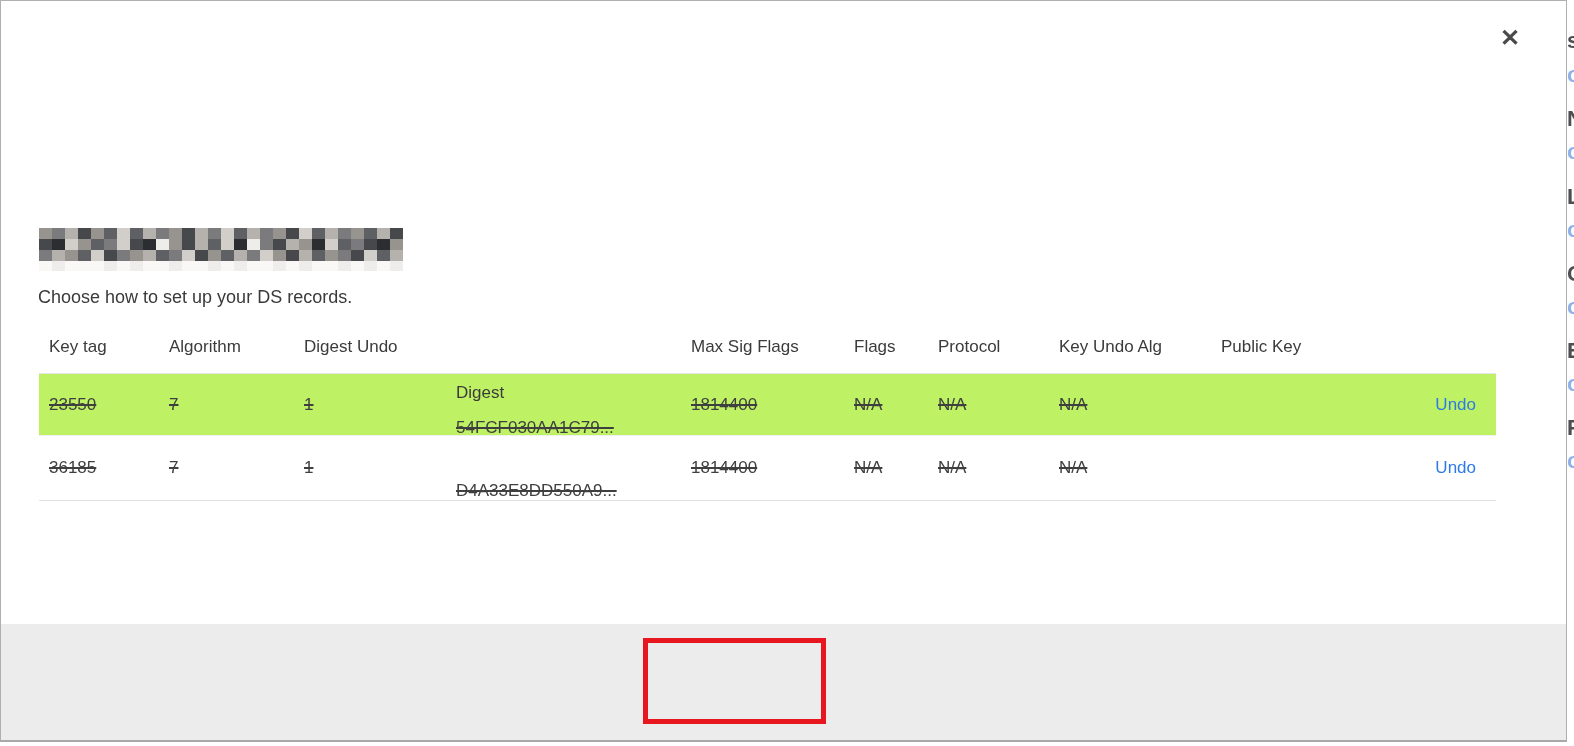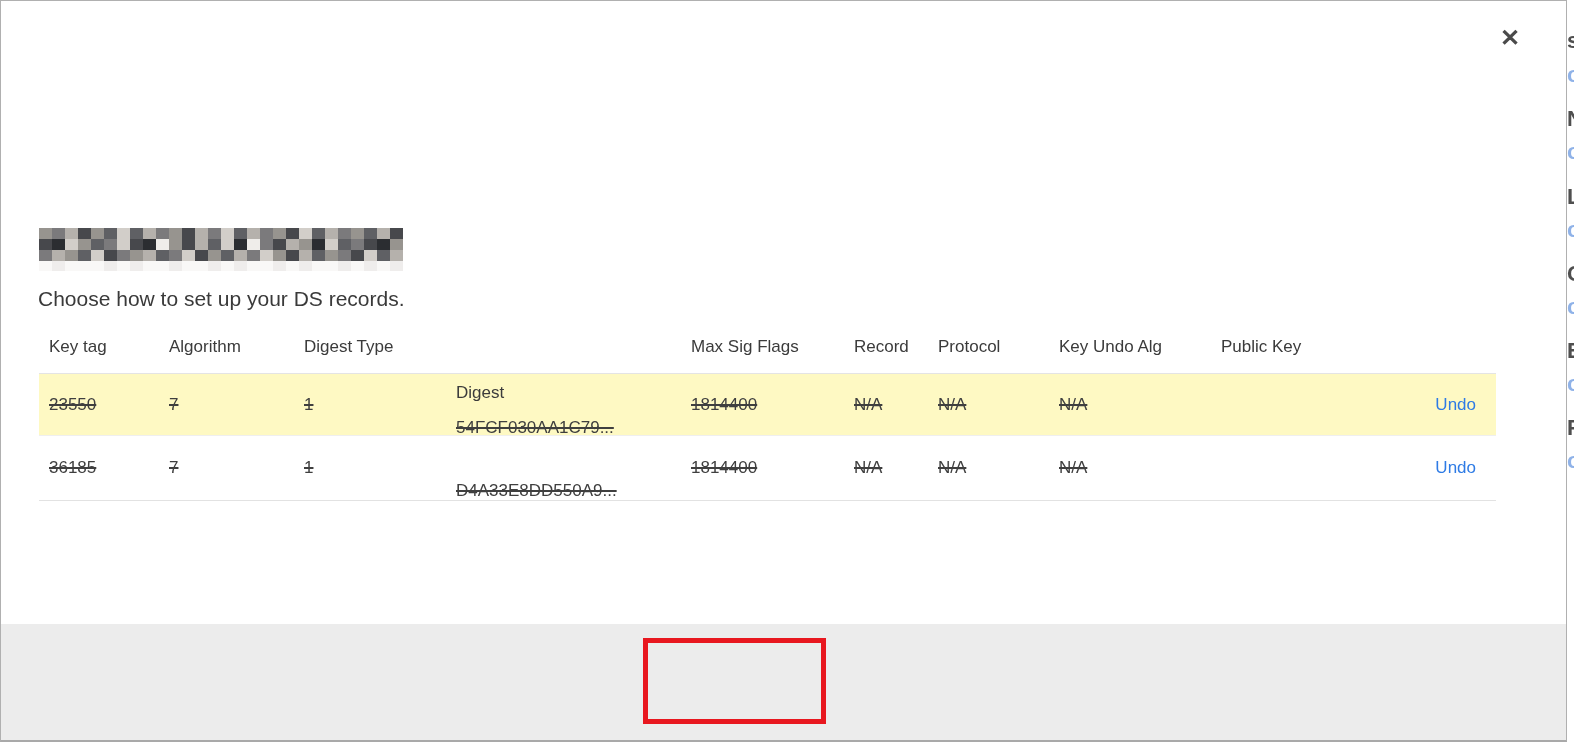--- a/index.html
+++ b/index.html
@@ -25,28 +25,28 @@
     cursor:pointer; line-height:1;
   }
   
   .mosaic { position:absolute; left:38px; top:227px; }
   .mosaic-row { display:flex; height:11px; }
   .mosaic-row.ghost { height:10px; opacity:0.35; }
   .mosaic-block { width:13px; height:100%; }
 
   .subtitle {
     position:absolute; left:37px; top:286px;
-    font-size:21px; color:#3a3a3a;
+    font-size:18px; color:#3a3a3a;
   }
 
   
   .ds-table { position:absolute; left:38px; top:330px; width:1457px; font-size:17px; color:#3e3e3e; }
   .trow { display:flex; width:100%; }
   .thead { height:43px; align-items:flex-start; padding-top:6px; border-bottom:1px solid #e4e4e4; color:#3b3b3b; }
-  .trow-data1 { height:62px; align-items:center; background:#fef9c3; border-bottom:1px solid #efefef; }
+  .trow-data1 { height:62px; align-items:center; background:#bef264; border-bottom:1px solid #efefef; }
   .trow-data2 { height:65px; align-items:center; background:#ffffff; border-bottom:1px solid #e2e2e2; }
   .cell { padding-left:10px; white-space:nowrap; overflow:hidden; }
   .strike { text-decoration:line-through; text-decoration-thickness:2px; color:#3f3f3f; }
   .col-keytag { width:120px; } .col-alg { width:135px; } .col-dtype { width:152px; }
   .col-digest { width:235px;margin-top:46px; } .col-msl { width:163px; } .col-flags { width:84px; }
   .col-proto { width:121px; } .col-kda { width:162px; } .col-pk { width:150px; }
   .col-action { flex:1; text-align:right; padding-right:20px; }
   .undo-link { color:#2e7be5; cursor:pointer;margin-left:48px; }
 
   .add-ds-btn {
@@ -205,24 +205,24 @@
           <div class="mosaic-block" style="background: rgb(210, 206, 201);"></div>
         </div>
       </div>
 
     <div class="subtitle">Choose how to set up your DS records.</div>
 
     <div class="ds-table">
       <div class="trow thead">
         <div class="cell col-keytag">Key tag</div>
         <div class="cell col-alg">Algorithm</div>
-        <div class="cell col-dtype">Digest Type</div>
+        <div class="cell col-dtype">Digest Undo</div>
         <div class="cell col-digest">Digest</div>
         <div class="cell col-msl">Max Sig Flags</div>
-        <div class="cell col-flags">Record</div>
+        <div class="cell col-flags">Flags</div>
         <div class="cell col-proto">Protocol</div>
         <div class="cell col-kda">Key Undo Alg</div>
         <div class="cell col-pk">Public Key</div>
         <div class="cell col-action"></div>
       </div>
 
       <div class="trow trow-data1">
         <div class="cell col-keytag strike">23550</div>
         <div class="cell col-alg strike">7</div>
         <div class="cell col-dtype strike">1</div>

